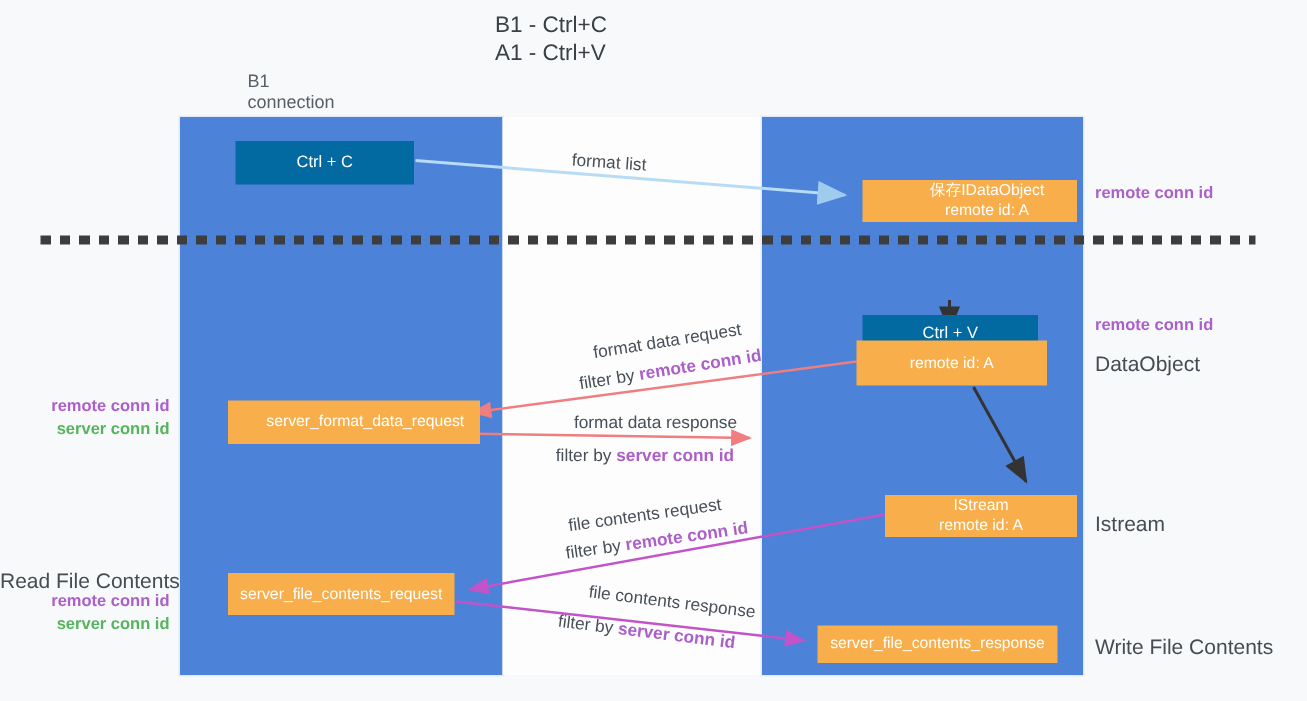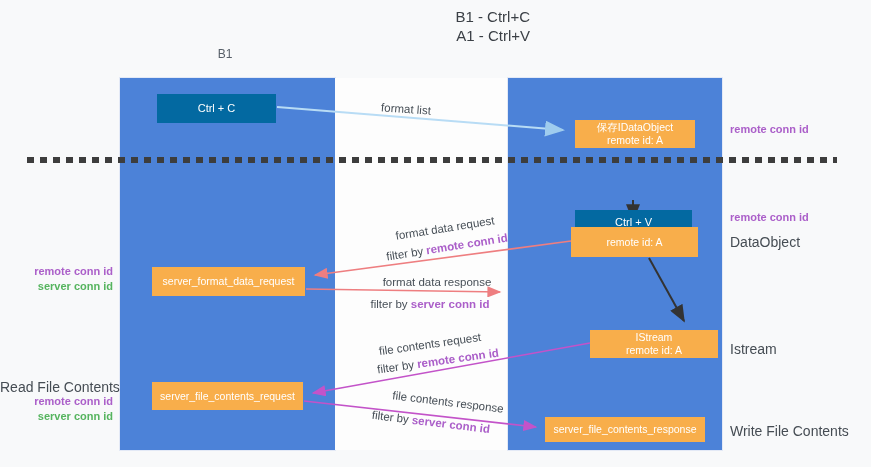--- a/index.html
+++ b/index.html
@@ -2,42 +2,42 @@
 <html><head>
 <meta charset="utf-8">
 <style>
   html,body{margin:0;padding:0;background:#f8f9fa;}
   #canvas{
     position:relative;width:871px;height:467px;background:#f8f9fa;
     font-family:"Liberation Sans",sans-serif;overflow:hidden;
   }
   .abs{position:absolute;}
   
-  #title{left:330px;top:7px;width:200px;text-align:right;
+  #title{left:330px;top:7px;width:200px;text-align:left;
     font-size:15px;line-height:19px;color:#3b4046;}
   
-  .lane-head{top:47px;width:120px;text-align:center;font-size:12px;line-height:14px;color:#575f68;}
+  .lane-head{top:47px;width:120px;text-align:left;font-size:12px;line-height:14px;color:#575f68;}
   
   .lane{top:78px;width:215px;height:372px;background:#4c82d8;box-shadow:0 0 0 1px #e3e9f6;}
   #lane-left{left:120px;}
   #lane-right{left:508px;width:214px;}
   #mid-gap{left:335px;top:78px;width:173px;height:372px;background:#fdfdfd;}
   
   #dashline{left:27px;top:157px;width:810px;height:6px;z-index:6;
     background:repeating-linear-gradient(90deg,#3d3d3d 0 7px,transparent 7px 13px);}
   
   .box{z-index:4;color:#fff;text-align:center;display:flex;flex-direction:column;
     justify-content:center;font-size:10.5px;line-height:13px;}
   .green{background:#0369a1;}
   .orange{background:#f8ae4b;}
   #box-ctrl-c{left:157px;top:94px;width:119px;height:29px;font-size:11px;}
-  #box-save-idataobject{left:575px;top:120px;width:120px;height:28px;}
+  #box-save-idataobject{left:575px;top:120px;width:120px;height:28px;padding-left:23px;}
   #box-ctrl-v{left:575px;top:173px;width:117px;height:25px;font-size:11px;margin-top:37px;}
   #box-getdata{left:571px;top:227px;width:127px;height:30px;}
-  #box-format-req{left:152px;top:267px;width:153px;height:29px;}
+  #box-format-req{left:152px;top:267px;width:153px;height:29px;padding-left:15px;}
   #box-format-resp{left:509px;top:281px;width:156px;height:27px;}
   #box-istream{left:590px;top:330px;width:128px;height:28px;}
   #box-file-req{left:152px;top:382px;width:151px;height:28px;}
   #box-file-resp{left:545px;top:417px;width:160px;height:25px;}
   
   .ann{z-index:5;text-align:center;font-size:11.5px;color:#474f57;white-space:nowrap;}
   .ann .key{font-weight:bold;color:#ab5fc9;}
   #ann-format-list{left:356px;top:103px;width:100px;transform:rotate(4deg);}
   #ann-fdreq{left:385px;top:222px;width:120px;transform:rotate(-9deg);}
   #ann-filter1{left:377px;top:241px;width:140px;transform:rotate(-9deg);}
@@ -60,20 +60,21 @@
 
 <div id="canvas">
 
   <div class="abs" id="title">
     <div>B1 - Ctrl+C</div>
     <div>A1 - Ctrl+V</div>
   </div>
 
   <div class="abs lane-head" style="left:165px;">
     <div>B1</div>
+    <div>connection</div>
   </div>
 
   <div class="abs lane" id="lane-left"></div>
   <div class="abs" id="mid-gap"></div>
   <div class="abs lane" id="lane-right"></div>
 
   <svg class="abs" id="svg-arrows" width="871" height="467" viewBox="0 0 871 467">
     <defs>
       <marker id="ah-blue" viewBox="0 0 10 8" refX="9" refY="4" markerWidth="10" markerHeight="8" orient="auto">
         <path d="M0,0 L10,4 L0,8 z" fill="#9fccee"></path>

